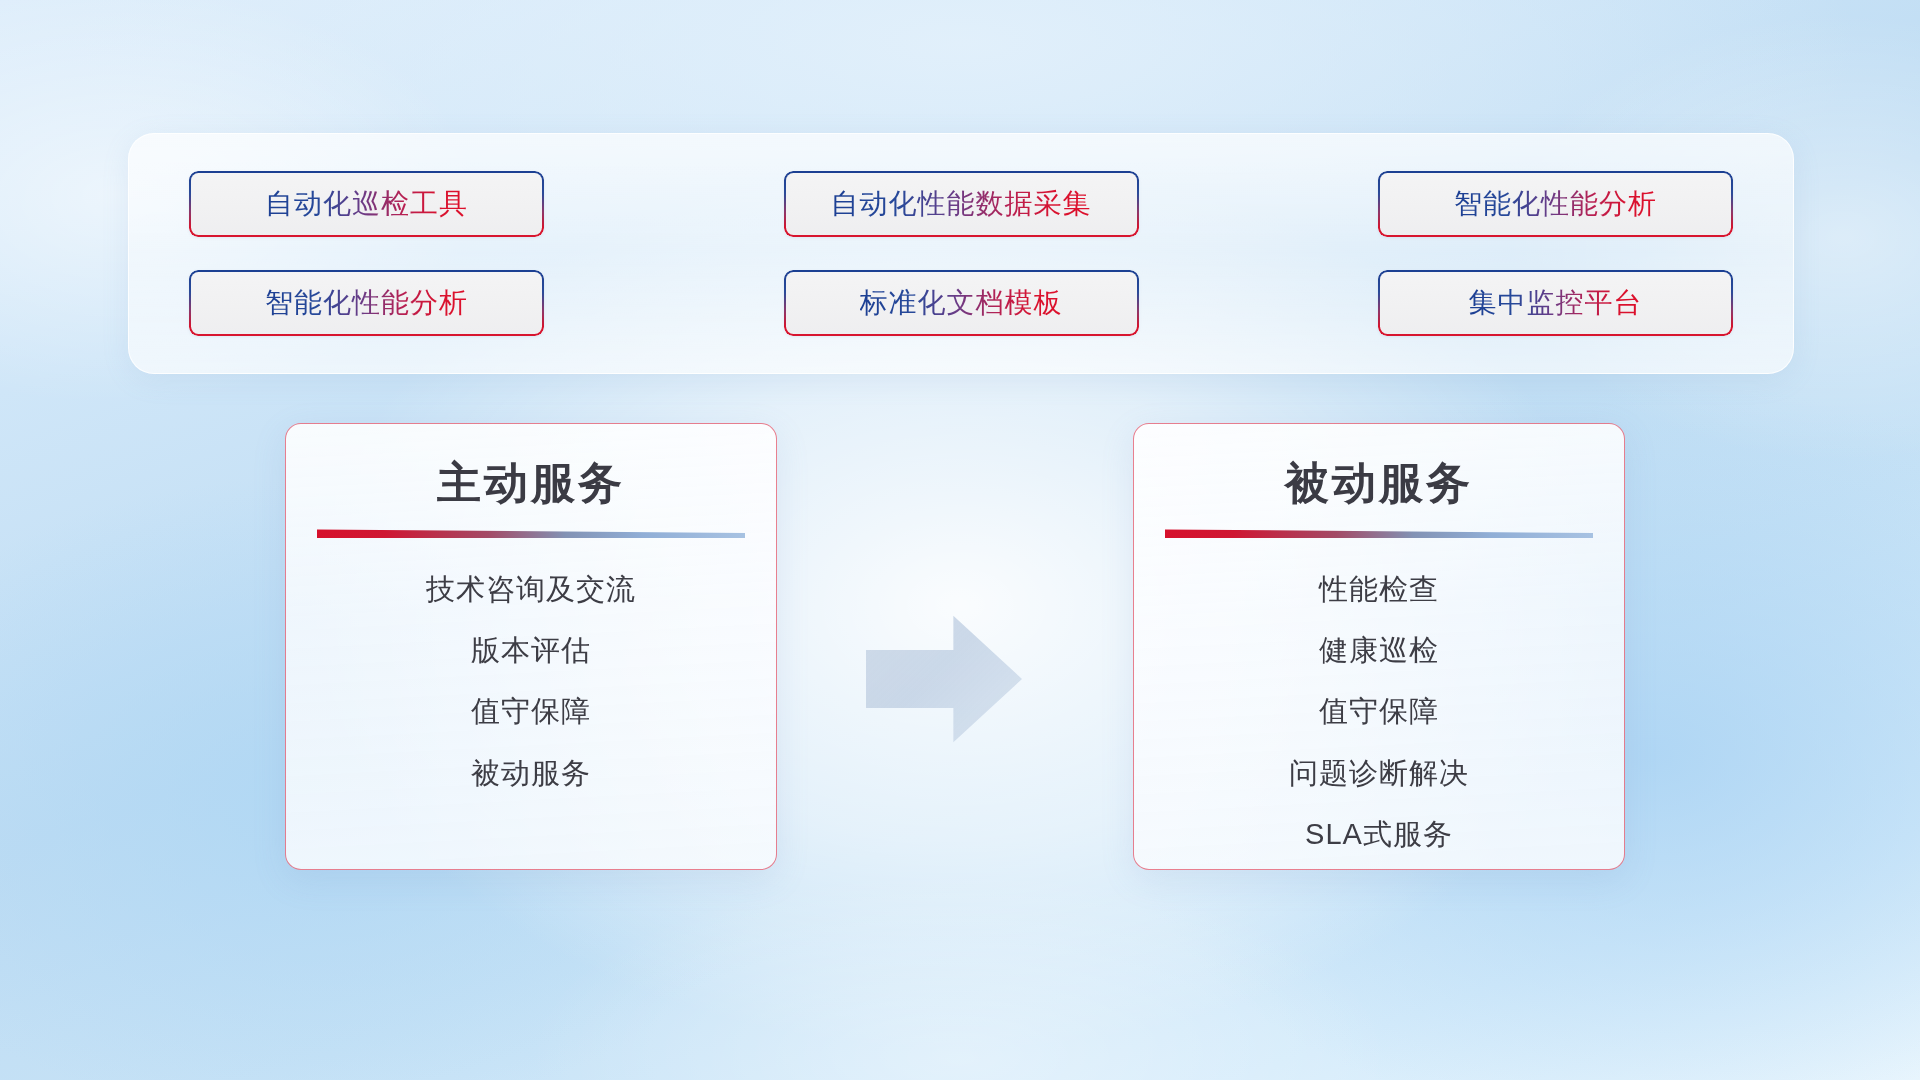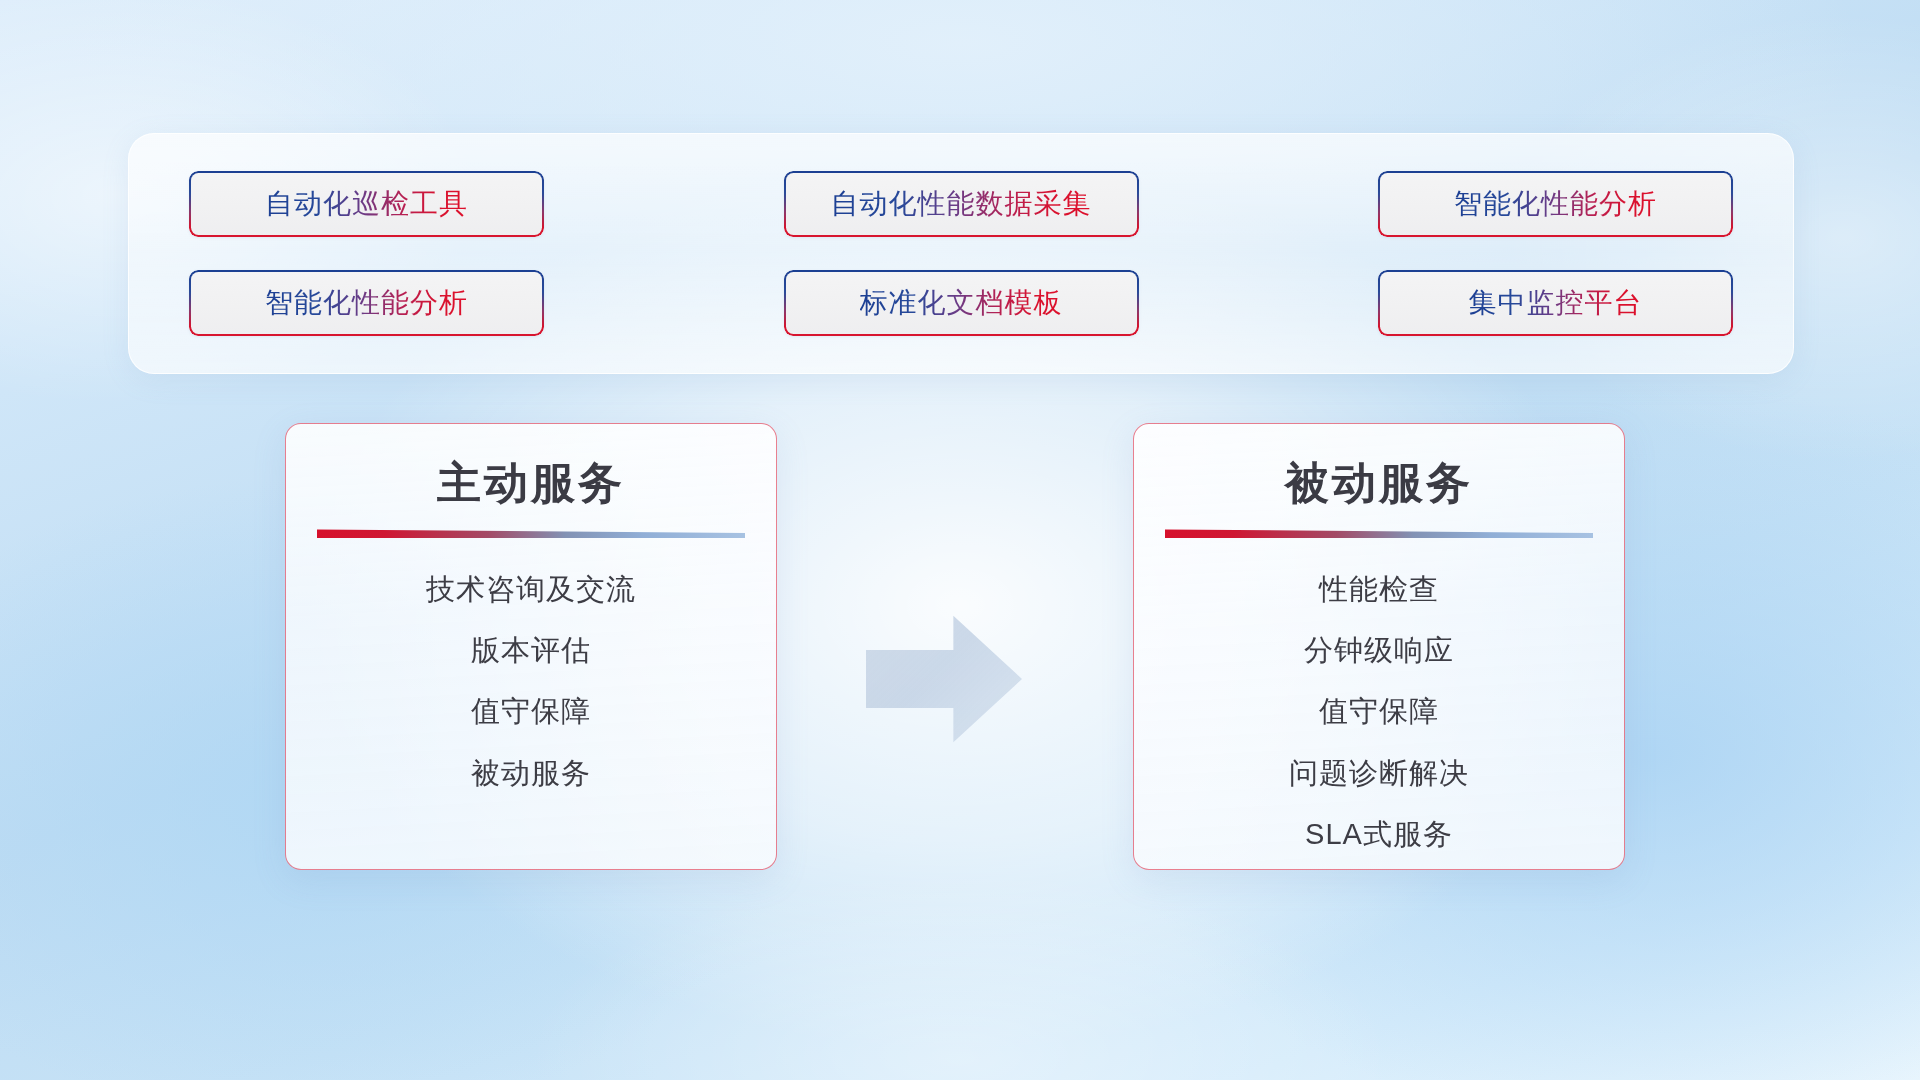--- a/index.html
+++ b/index.html
@@ -206,18 +206,18 @@
   </div>
 </div>
 
 <div id="flow-arrow"></div>
 
 <div class="card" id="card-passive">
   <div class="card-title">被动服务</div>
   <div class="card-divider"></div>
   <div class="card-list">
     <div class="card-list-item">性能检查</div>
-    <div class="card-list-item">分钟级响应</div>
+    <div class="card-list-item">健康巡检</div>
     <div class="card-list-item">值守保障</div>
     <div class="card-list-item">问题诊断解决</div>
     <div class="card-list-item">SLA式服务</div>
   </div>
 </div>
 
 </body></html>

